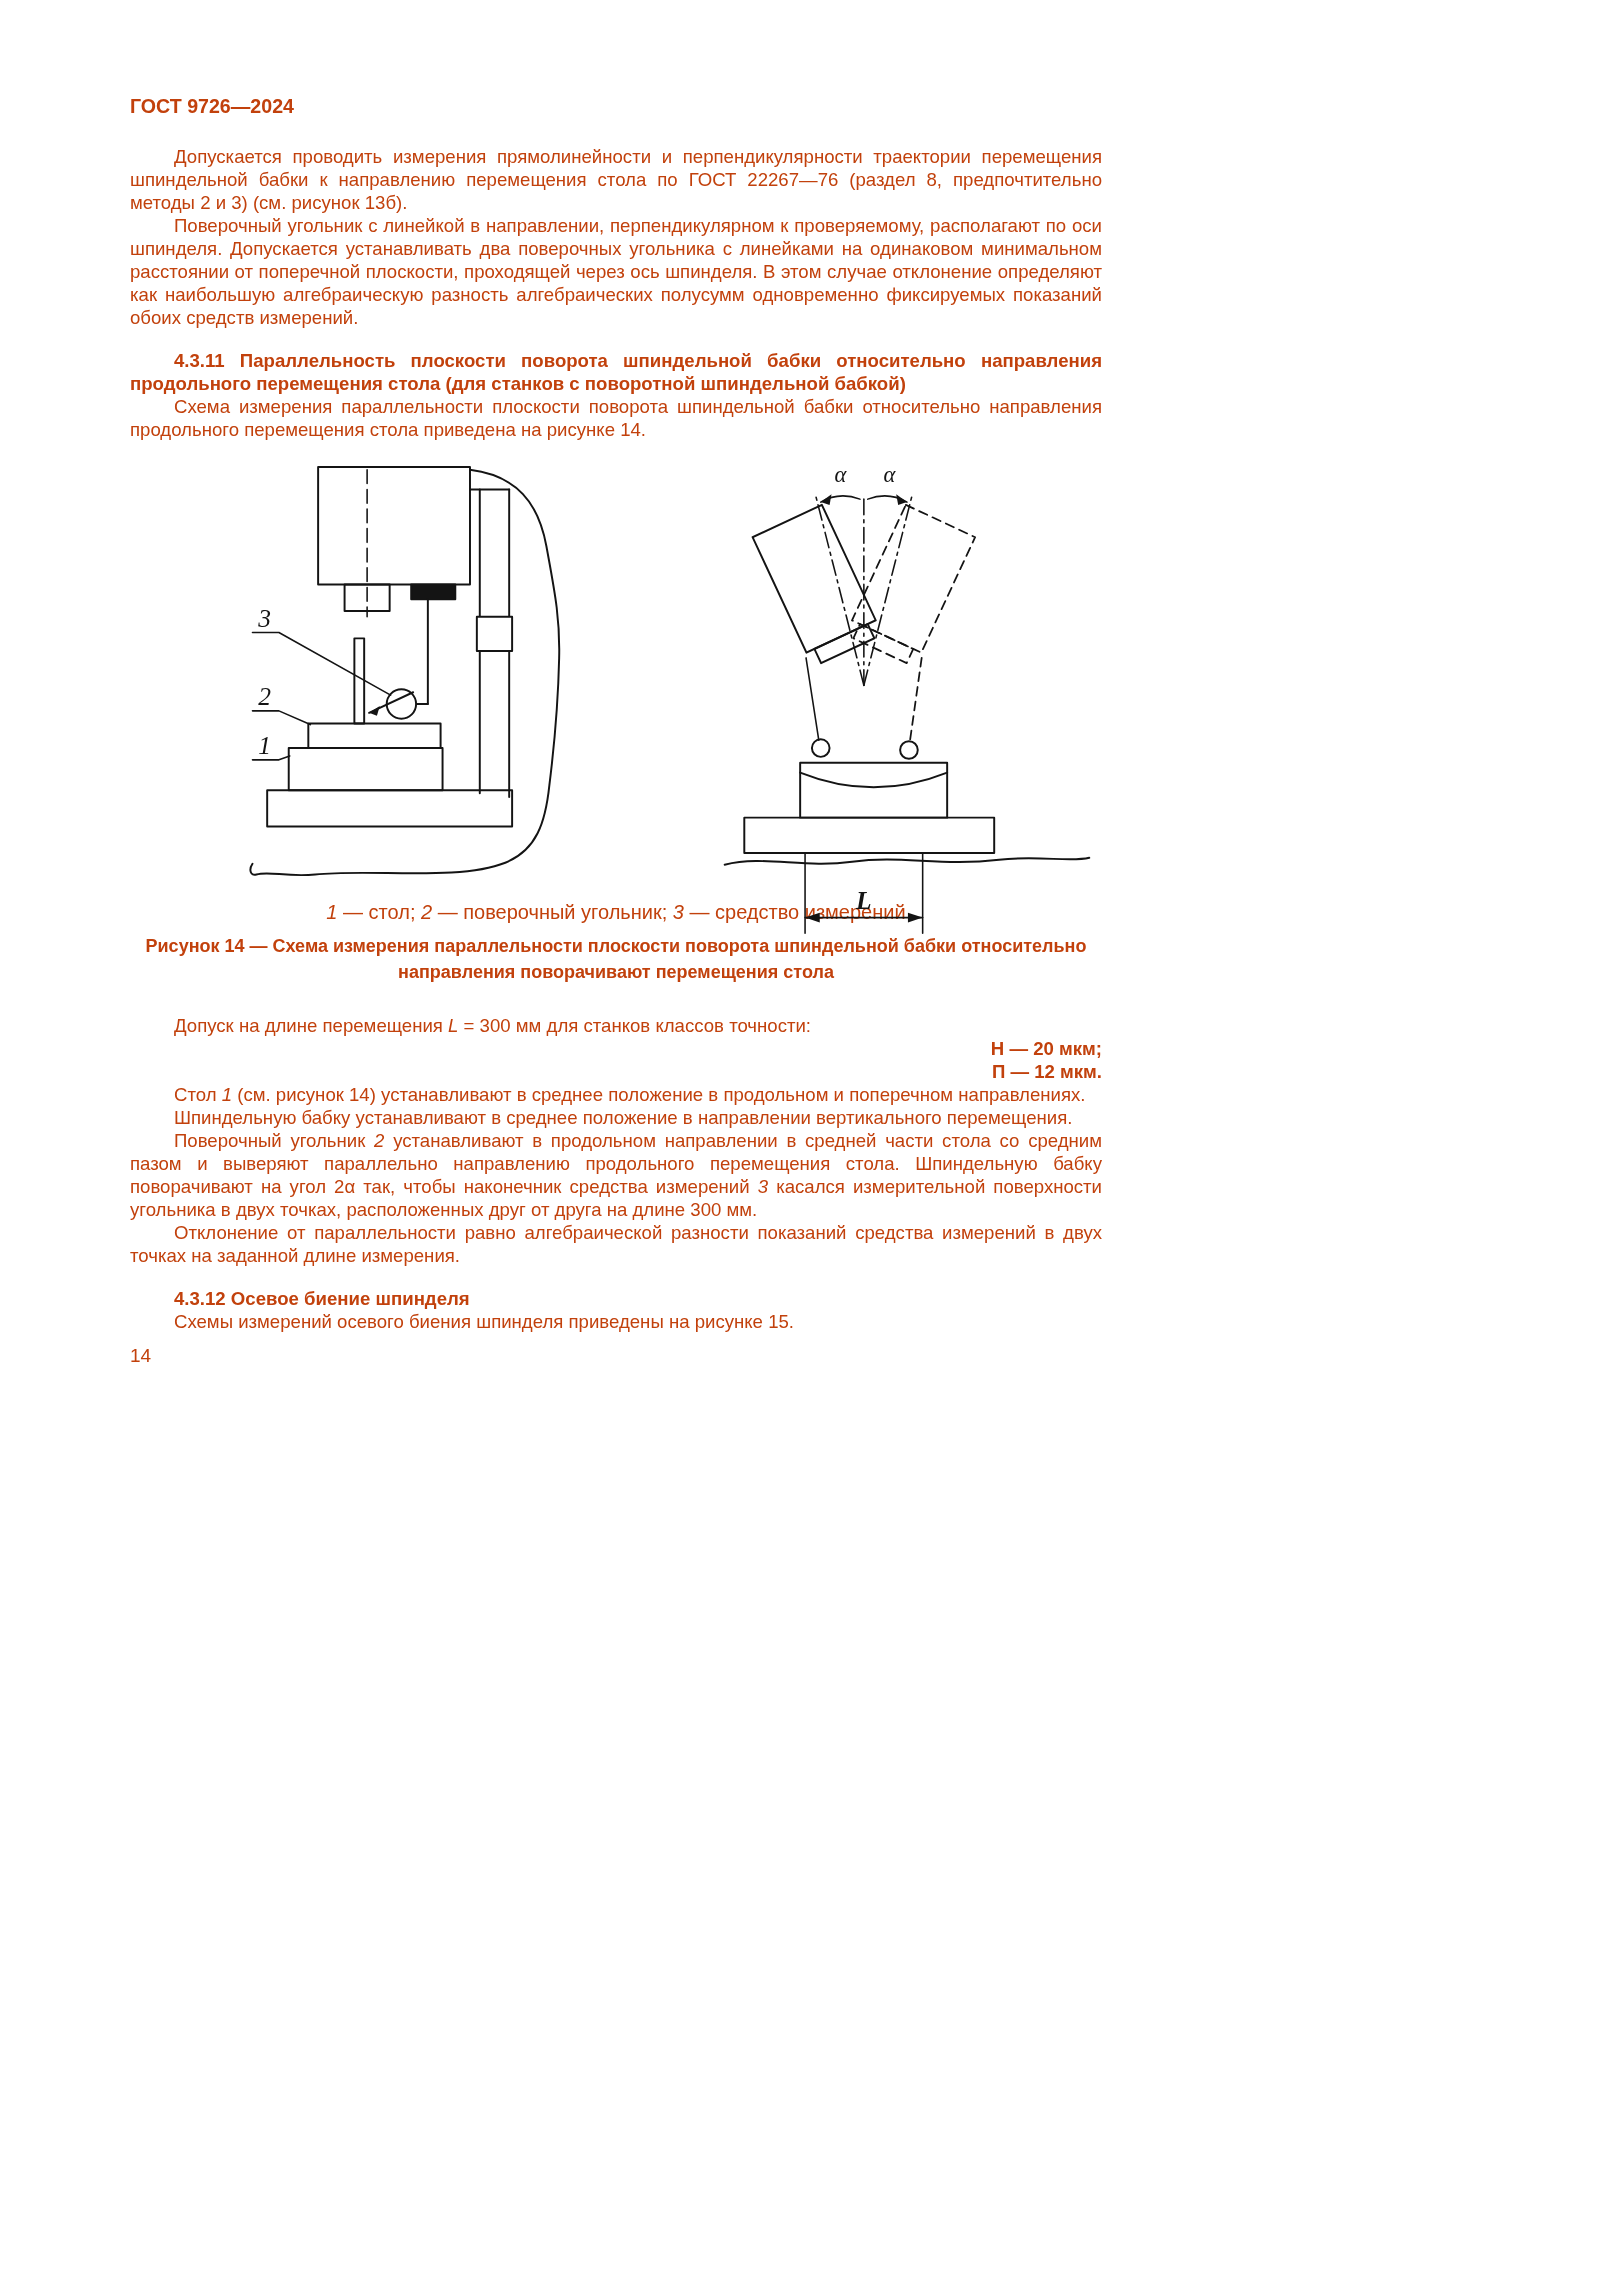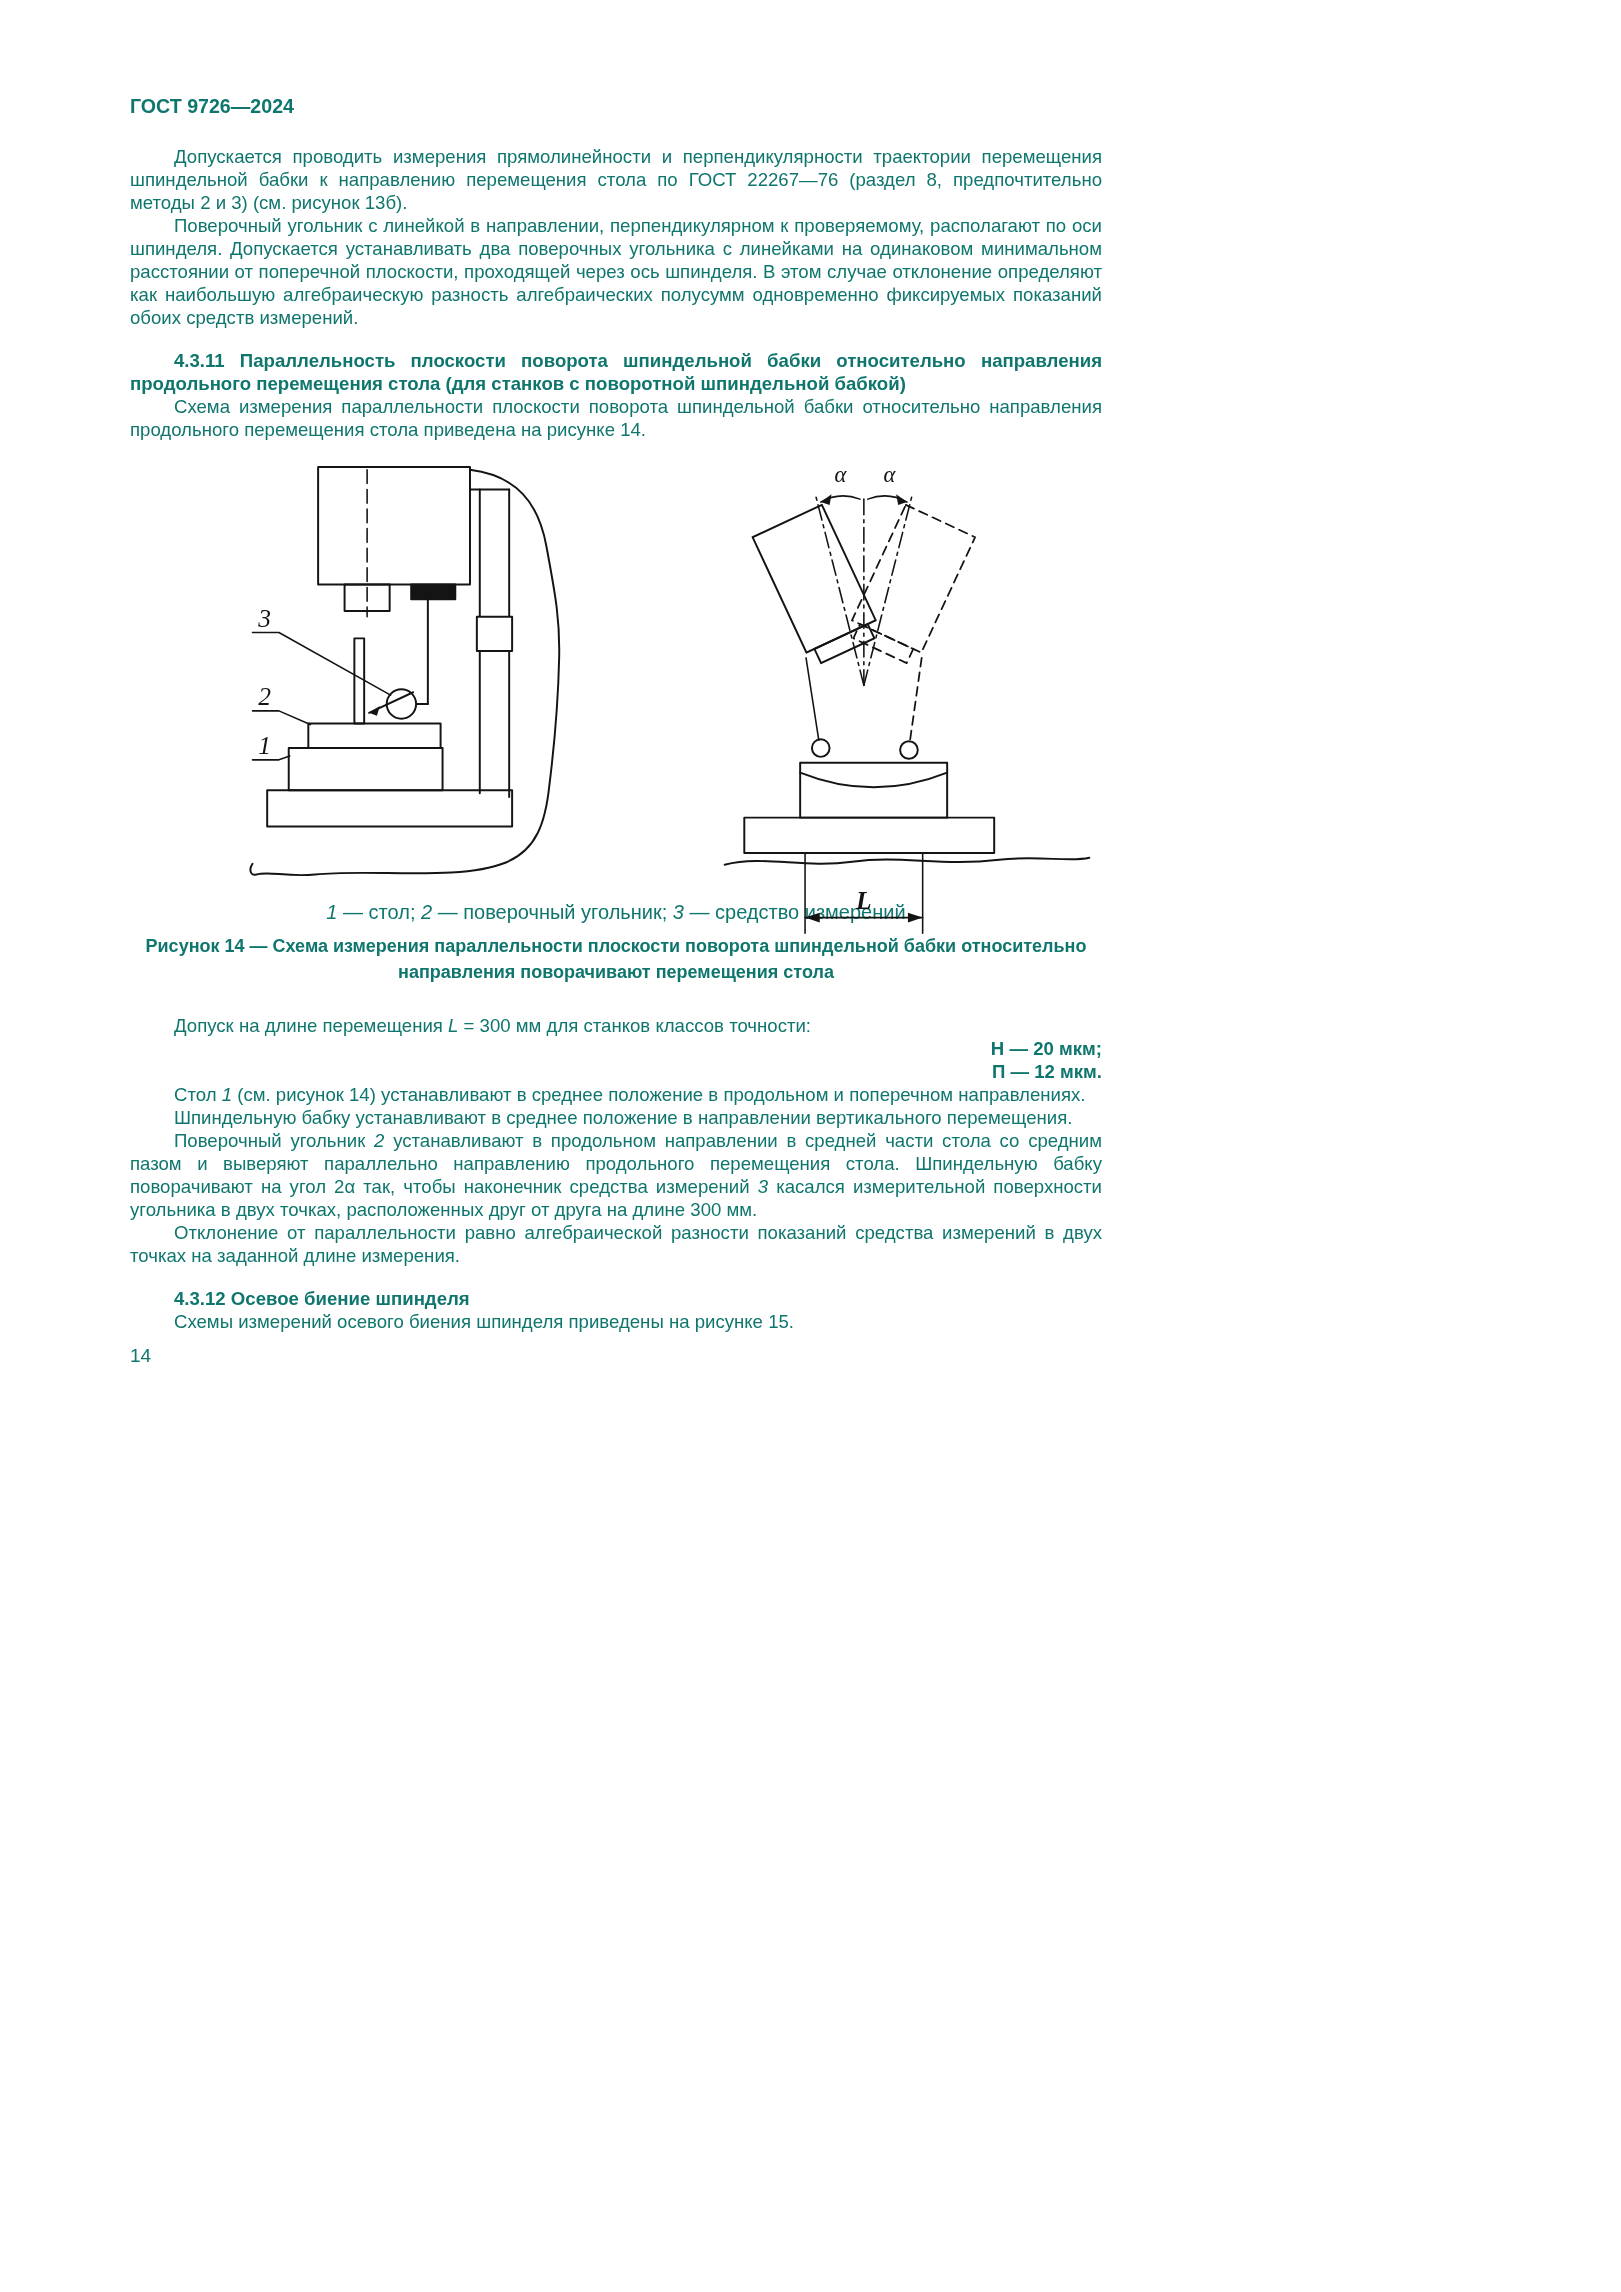--- a/index.html
+++ b/index.html
@@ -1,19 +1,19 @@
 <!DOCTYPE html>
 <html lang="ru"><head>
 <meta charset="utf-8">
 <style>
   * { margin:0; padding:0; box-sizing:border-box; }
   html,body { background:#e9e9e9; }
   .page {
     width:1621px; height:2293px;
-    background:#ffffff; color:#0f766e;
+    background:#ffffff; color:#c2410c;
     font-family:"Liberation Sans","DejaVu Sans",sans-serif;
     position:relative; overflow:hidden;
     padding:96px 0 0 130px;
   }
   .content { width:972px; }
   .doc-header { font-weight:bold; font-size:19.6px; line-height:21.6px; margin-bottom:27.4px; }
   .body-p {
     font-size:18.6px; line-height:23px;
     text-align:justify; text-indent:44px;
   }

